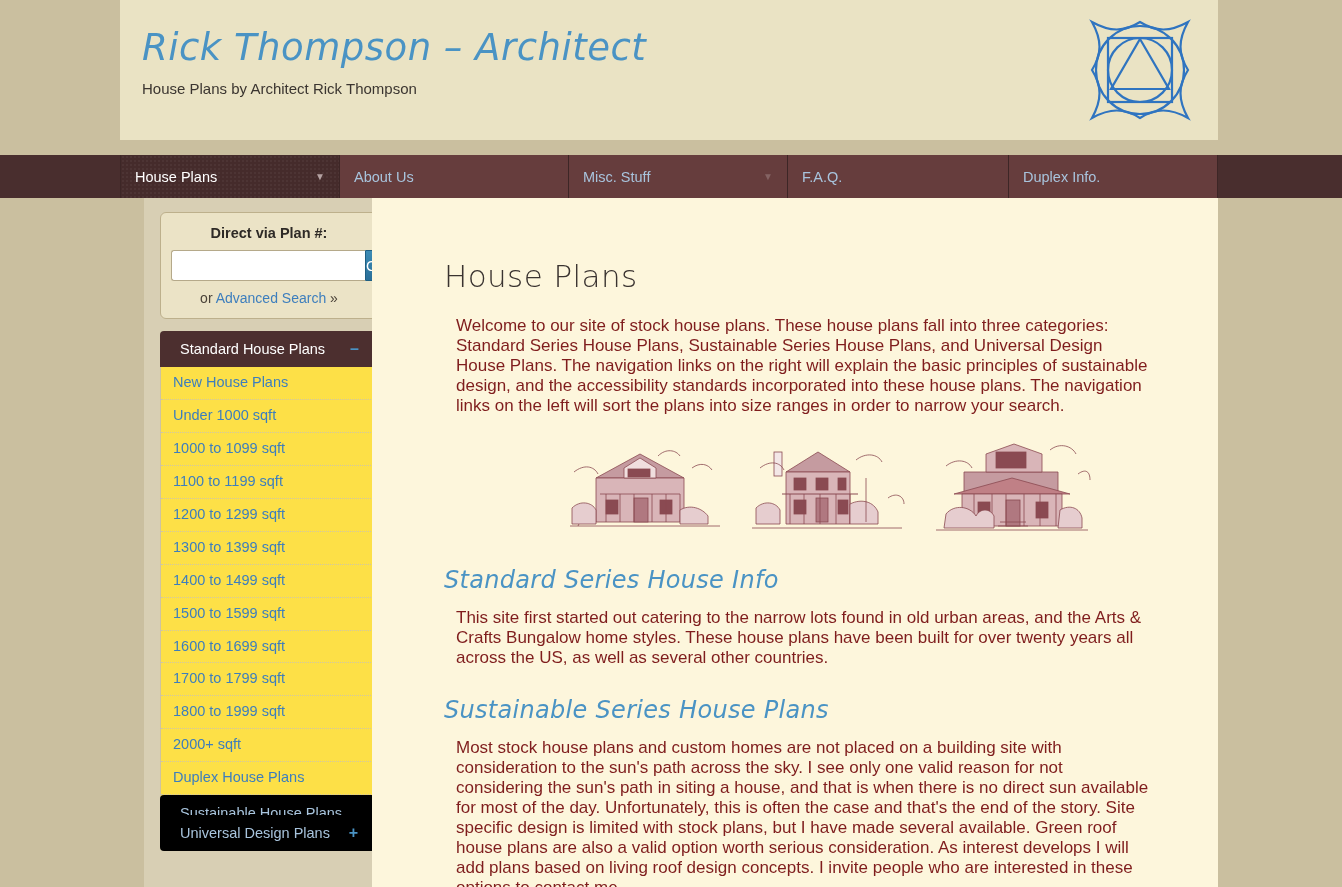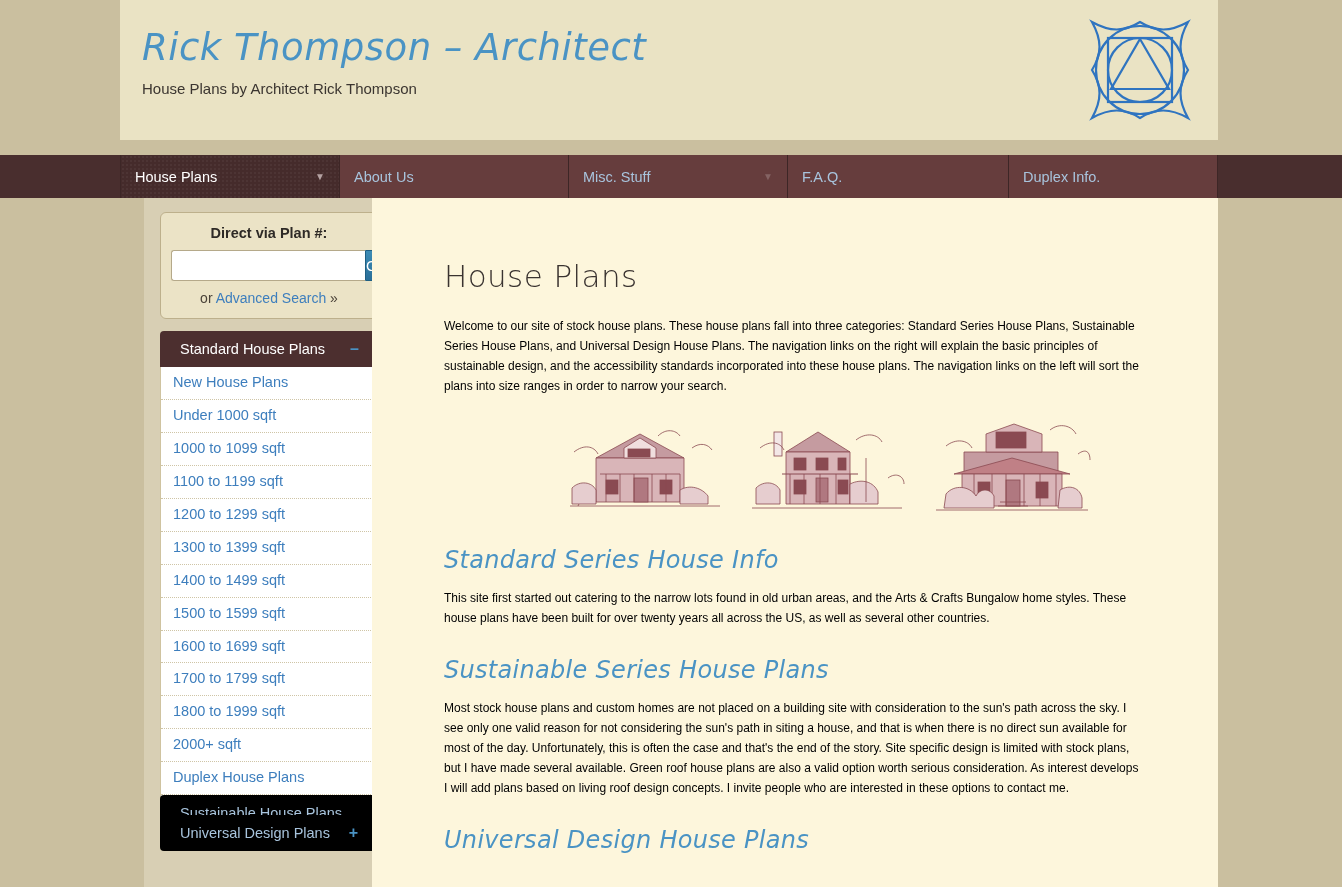--- a/index.html
+++ b/index.html
@@ -235,21 +235,21 @@
   .acc-head.collapsed .acc-title { color: #a8c4dd; }
   .acc-toggle {
     font-size: 16px;
     font-weight: bold;
     color: #4a93c4;
     line-height: 1;
   }
   .acc-toggle.minus { letter-spacing: -1px; }
 
   .acc-body {
-    background: #ffffff;
+    background: #fde047;
     border: 1px solid #cfc3a0;
     border-top: none;
     border-radius: 0 0 5px 5px;
     padding: 0 0 2px;
   }
   .acc-link {
     display: block;
     padding: 8px 12px;
     font-size: 14.5px;
     color: #3d7ebd;
@@ -275,24 +275,24 @@
   h2.section-title {
     margin: 28px 0 14px;
     font-family: "DejaVu Sans", sans-serif;
     font-weight: 300;
     font-style: italic;
     font-size: 24px;
     letter-spacing: 0.3px;
     color: #4a93c4;
   }
   p.body-text {
-    margin: 0 0 8px;
-    font-size: 12px;
+    margin: 0 12px 8px;
+    font-size: 17px;
     line-height: 20px;
-    color: #000000;
+    color: #7f1d1d;
     max-width: 700px;
   }
 
   .house-row {
     display: flex;
     gap: 21px;
     margin: 22px 0 8px 118px;
   }
   .house-img {
     width: 163px;

